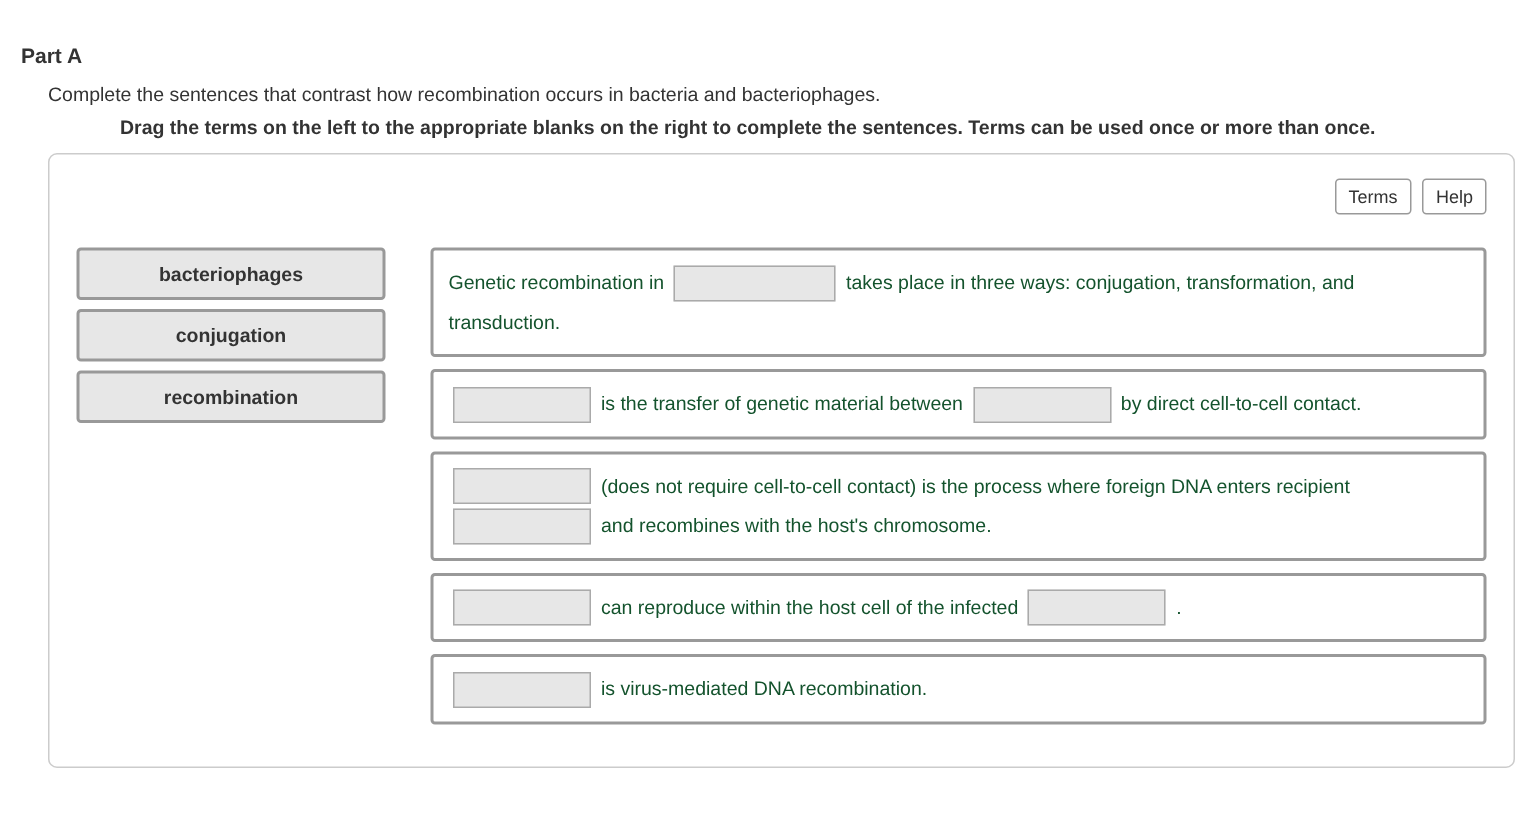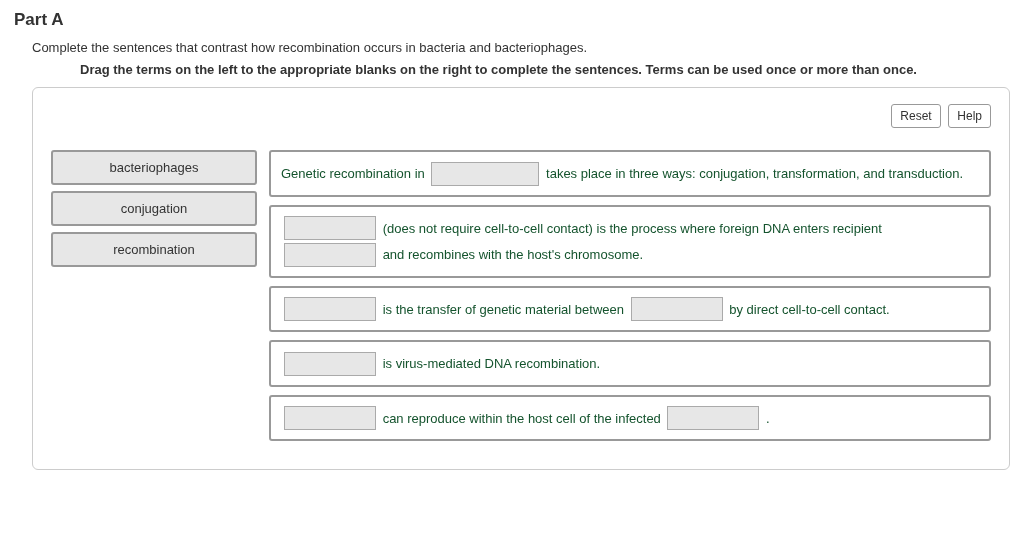--- a/index.html
+++ b/index.html
@@ -6,22 +6,23 @@
     body {
       font-family: Arial, Helvetica, sans-serif;
       font-size: 13px;
       color: #333;
       background: #fff;
       padding: 10px 14px;
       width: 1024px;
     }
     .part-label {
       font-weight: bold;
-      font-size: 17px;
+      font-size: 14px;
       margin-bottom: 8px;
+      margin-top: 19px;
     }
     .instructions {
       margin-left: 18px;
       margin-bottom: 6px;
       line-height: 1.5;
     }
     .instructions .line2 {
       font-weight: bold;
       margin-top: 2px;
       margin-left: 48px;
@@ -49,21 +50,22 @@
       margin-left: 4px;
       color: #333;
     }
     .content-row {
       display: flex;
       align-items: flex-start;
     }
     .terms-col {
       width: 206px;
       flex-shrink: 0;
-      margin-right: 12px;
+      margin-right: 30px;
+      font-weight: bold;
     }
     .term {
       border: 2px solid #999;
       border-radius: 3px;
       background: #e7e7e7;
       text-align: center;
       padding: 8px 4px;
       margin-bottom: 6px;
       font-size: 13px;
       color: #333;
@@ -103,21 +105,21 @@
 <div class="part-label">Part A</div>
 
 <div class="instructions">
   <div>Complete the sentences that contrast how recombination occurs in bacteria and bacteriophages.</div>
   <div class="line2">Drag the terms on the left to the appropriate blanks on the right to complete the sentences. Terms can be used once or more than once.</div>
 </div>
 
 <div class="panel">
 
   <div class="top-buttons">
-    <button class="btn">Reset</button>
+    <button class="btn">Terms</button>
     <button class="btn">Help</button>
   </div>
 
   <div class="content-row">
 
     <div class="terms-col">
       <div class="term">bacteriophages</div>
       <div class="term">conjugation</div>
       <div class="term">recombination</div>
     </div>
@@ -125,41 +127,41 @@
     <div class="sentences-col">
 
       <div class="sentence-box">
         <span class="txt">Genetic recombination in </span>
         <span class="blank wide"></span>
         <span class="txt"> takes place in three ways: conjugation, transformation, and transduction.</span>
       </div>
 
       <div class="sentence-box">
         <span class="blank"></span>
-        <span class="txt"> (does not require cell-to-cell contact) is the process where foreign DNA enters recipient </span>
-        <span class="blank"></span>
-        <span class="txt"> and recombines with the host's chromosome.</span>
-      </div>
-
-      <div class="sentence-box">
-        <span class="blank"></span>
         <span class="txt"> is the transfer of genetic material between </span>
         <span class="blank"></span>
         <span class="txt"> by direct cell-to-cell contact.</span>
       </div>
 
       <div class="sentence-box">
         <span class="blank"></span>
-        <span class="txt"> is virus-mediated DNA recombination.</span>
+        <span class="txt"> (does not require cell-to-cell contact) is the process where foreign DNA enters recipient </span>
+        <span class="blank"></span>
+        <span class="txt"> and recombines with the host's chromosome.</span>
       </div>
 
       <div class="sentence-box">
         <span class="blank"></span>
         <span class="txt"> can reproduce within the host cell of the infected </span>
         <span class="blank"></span>
         <span class="txt"> .</span>
       </div>
 
+      <div class="sentence-box">
+        <span class="blank"></span>
+        <span class="txt"> is virus-mediated DNA recombination.</span>
+      </div>
+
     </div>
 
   </div>
 
 </div>
 
 </body></html>

